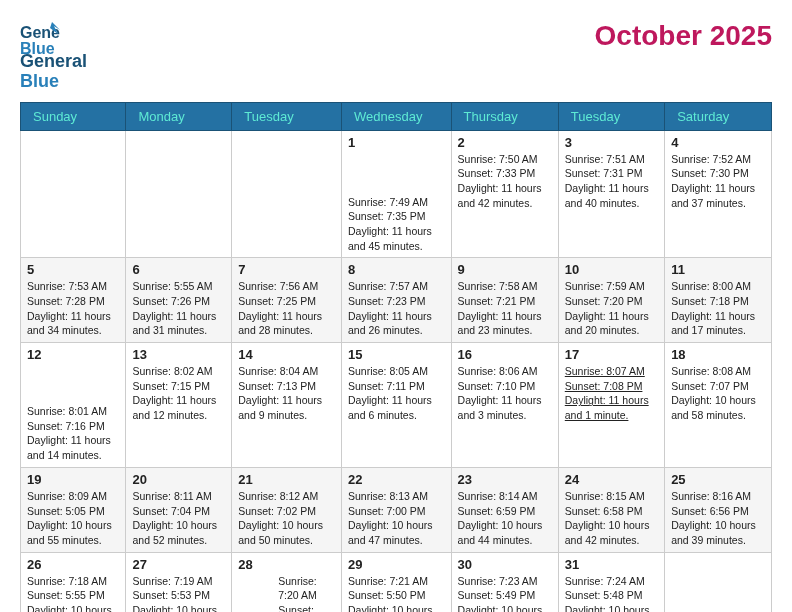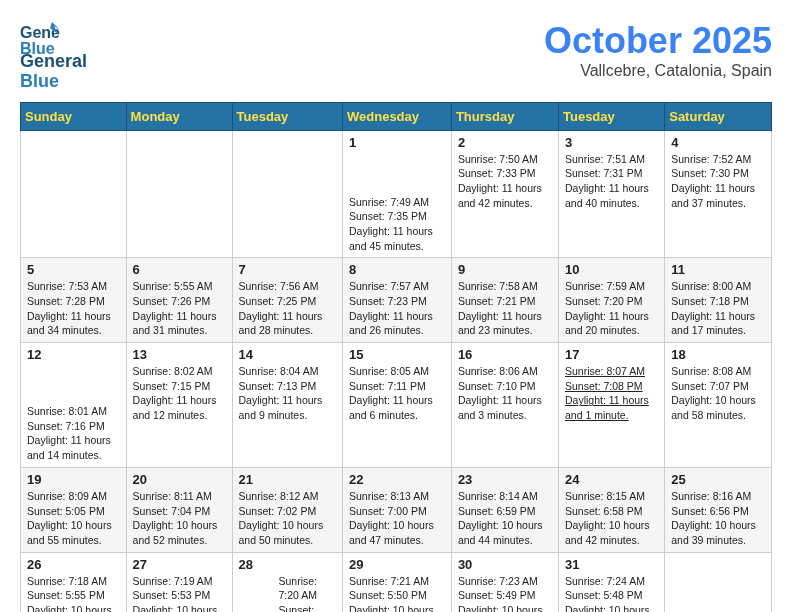--- a/index.html
+++ b/index.html
@@ -18,38 +18,38 @@
     }
     .logo {
       display: flex;
       flex-direction: column;
       align-items: flex-start;
     }
     .title-block {
       text-align: right;
     }
     .month-title {
-      font-size: 36px;
+      font-size: 28px;
       font-weight: bold;
-      color: #3b82f6;
+      color: #be185d;
     }
     .location {
       font-size: 16px;
       color: #444;
     }
     table {
       width: 100%;
       border-collapse: collapse;
     }
     thead th {
       background-color: #2471a3;
-      color: #fde047;
+      color: #5eead4;
       font-size: 13px;
-      font-weight: bold;
-      padding: 6px 4px;
+      font-weight: normal;
+      padding: 6px 12px;
       text-align: left;
       border: 1px solid #1a5276;
     }
     tbody td {
       border: 1px solid #ccc;
       vertical-align: top;
       padding: 4px 6px;
       width: 113px;
       min-height: 80px;
       font-size: 11px;
@@ -90,21 +90,20 @@
         </svg>
       </div>
     </div>
     <div style="display:flex;flex-direction:column;line-height:1.1;margin-top:-10px;">
       <span style="font-size:18px;font-weight:bold;color:#1a5276;">General</span>
       <span style="font-size:18px;font-weight:bold;color:#2980b9;">Blue</span>
     </div>
   </div>
   <div class="title-block">
     <div class="month-title">October 2025</div>
-    <div class="location">Vallcebre, Catalonia, Spain</div>
   </div>
 </div>
 
 <table>
   <thead>
     <tr>
     <th>Sunday</th>
         <th>Monday</th>
         <th>Tuesday</th>
         <th>Wednesday</th>

